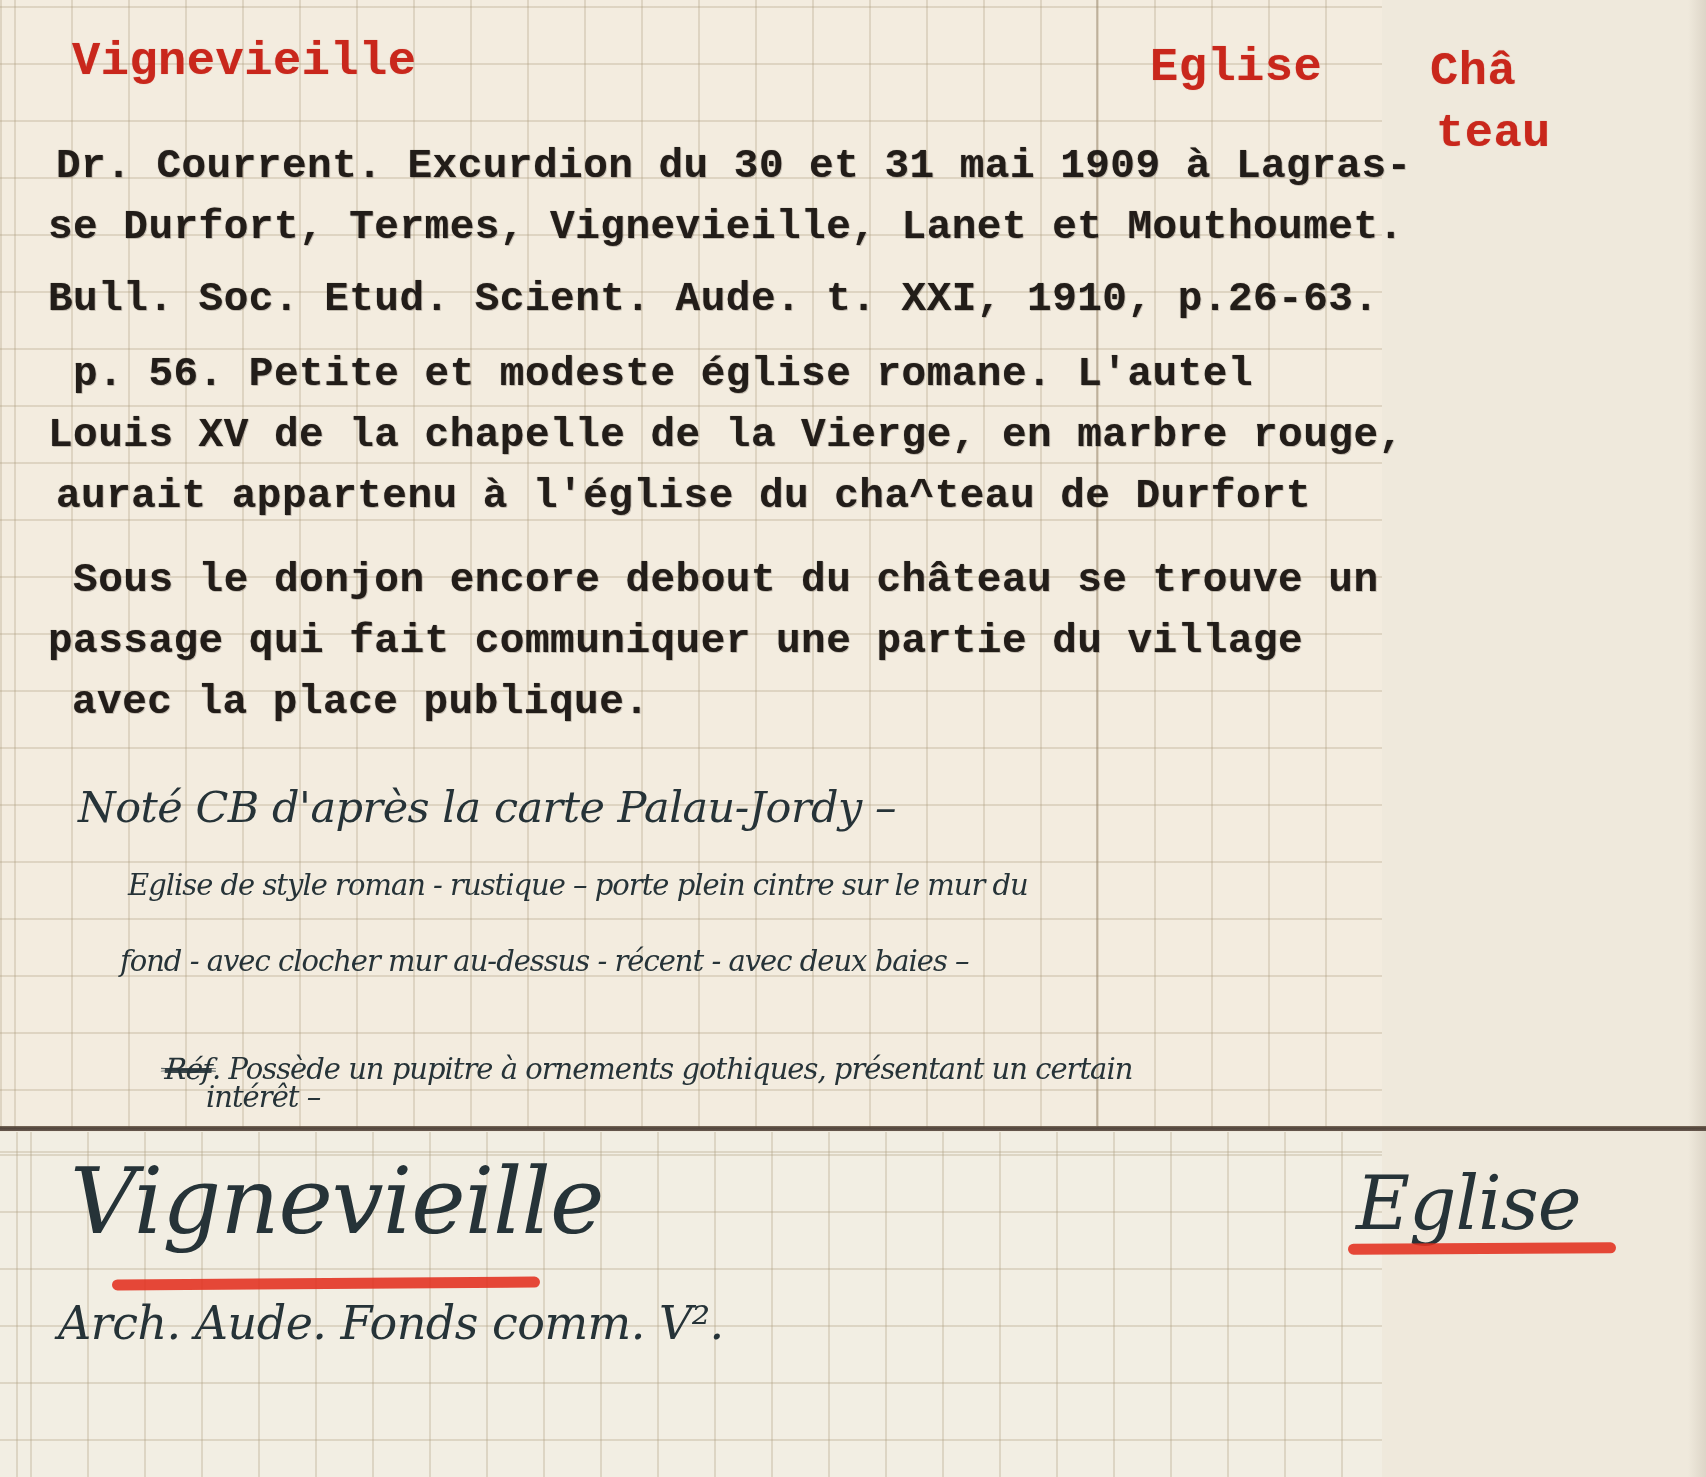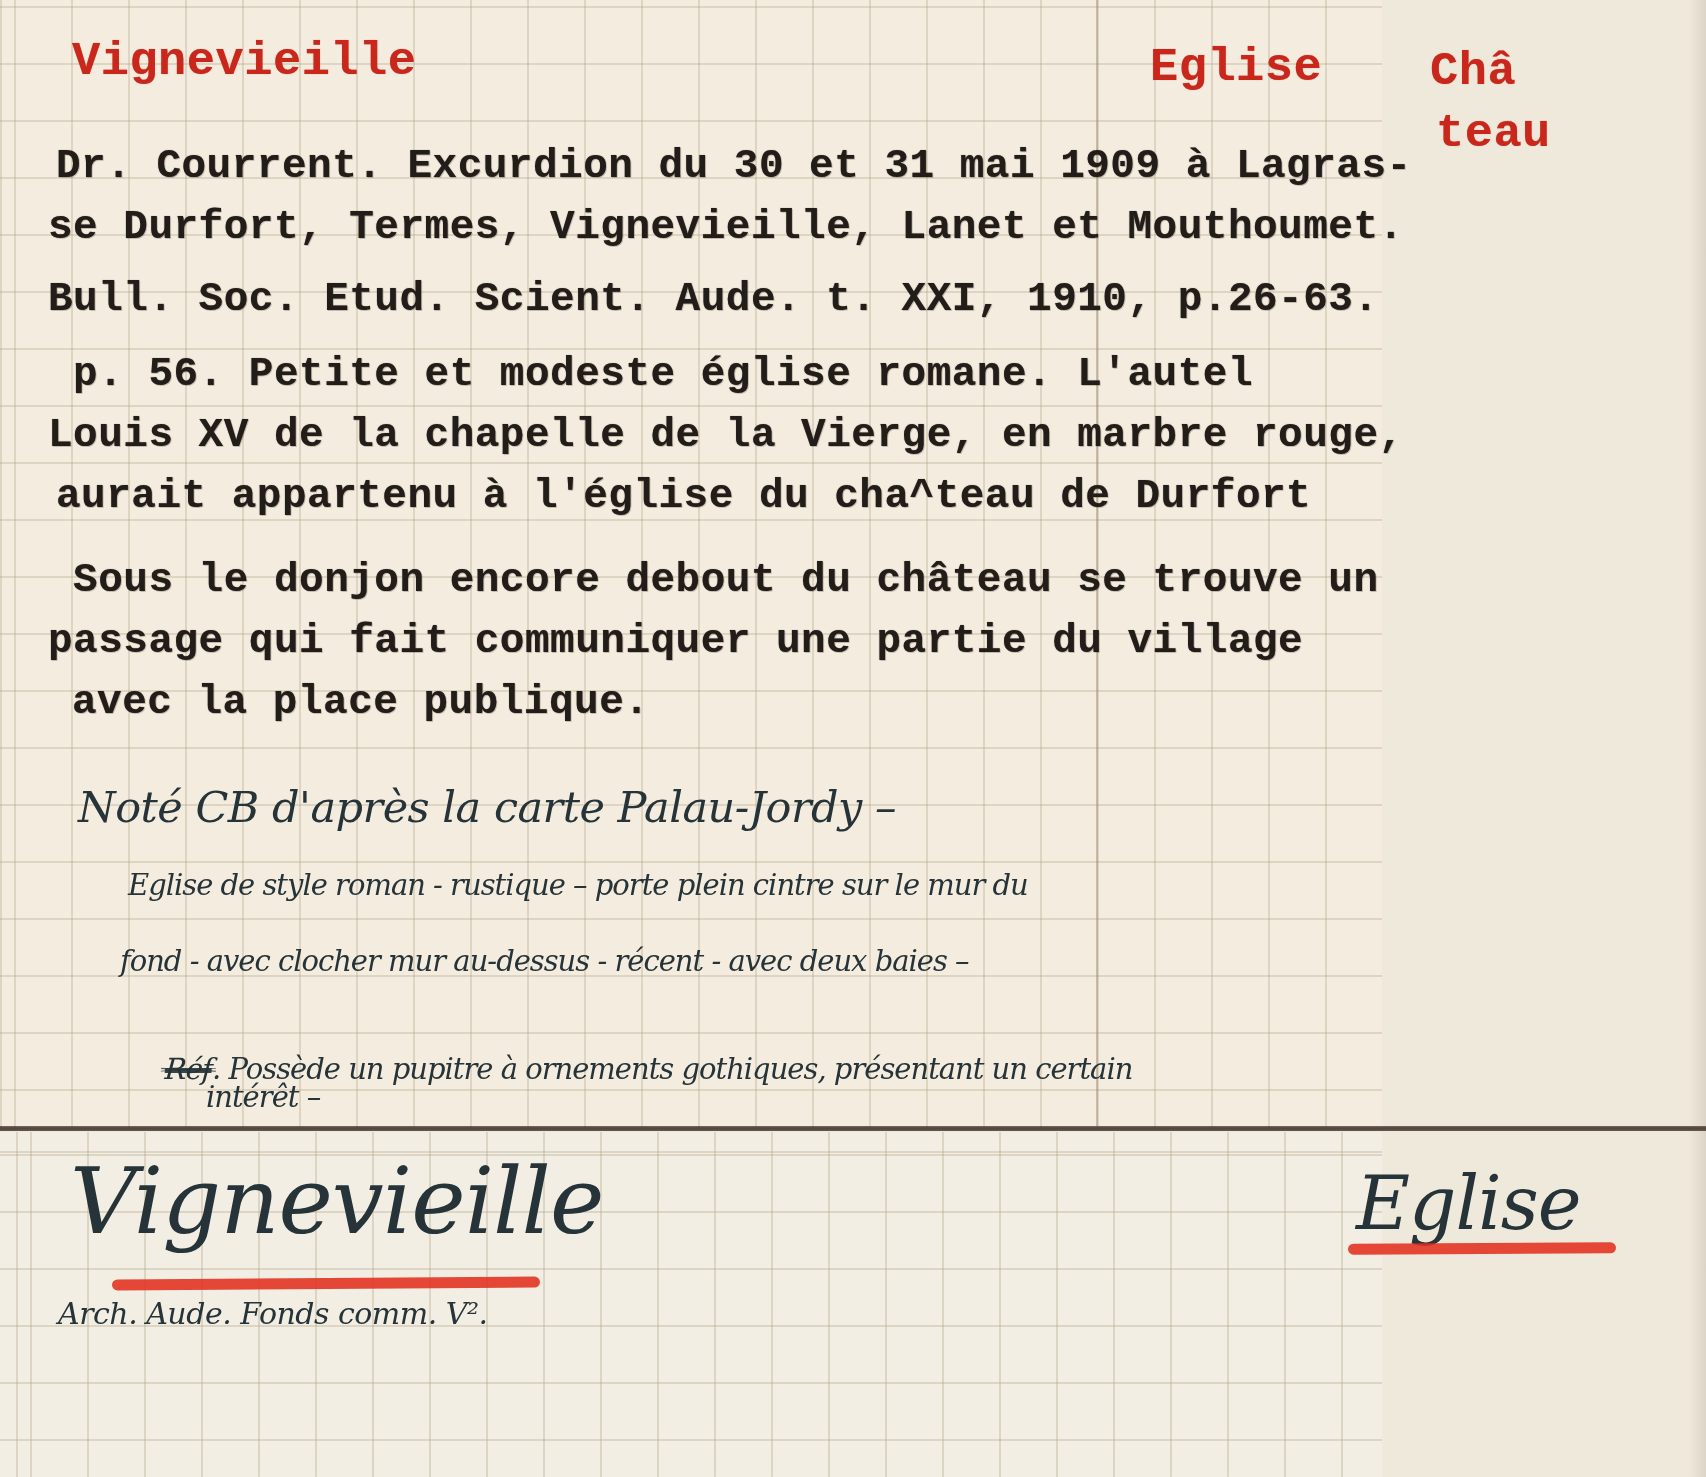--- a/index.html
+++ b/index.html
@@ -47,21 +47,21 @@
     position:absolute;
     font-family:"DejaVu Serif","Liberation Serif",serif;
     font-style:italic;
     color:#263338;
     white-space:pre;
   }
   .hand-note{font-size:43px;letter-spacing:-.5px;}
   .hand-para{font-size:29px;letter-spacing:-1px;}
   .hand-title{font-size:92px;letter-spacing:-1px;}
   .hand-subject{font-size:74px;letter-spacing:-1px;}
-  .hand-line{font-size:30px;letter-spacing:-.5px;}
+  .hand-line{font-size:46px;letter-spacing:-.5px;}
   .scratch{
     position:relative;display:inline-block;
     text-decoration:line-through;
     text-decoration-thickness:5px;
     text-decoration-color:rgba(38,51,56,.9);
     transform:skewX(-4deg);
   }
   .scratch::after{
     content:"";position:absolute;left:-4px;right:-4px;top:38%;height:10px;
     background:

